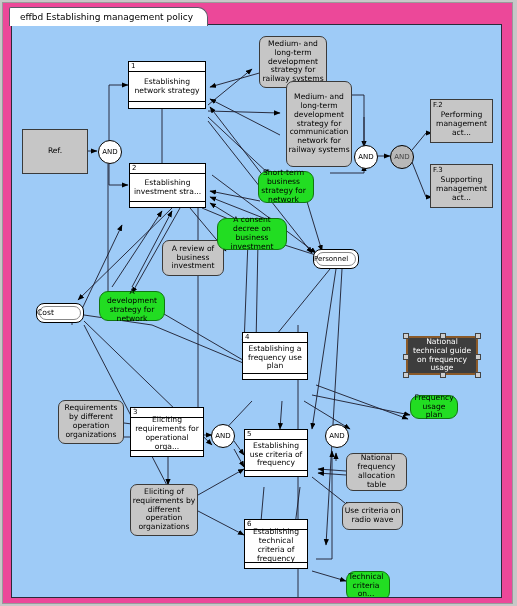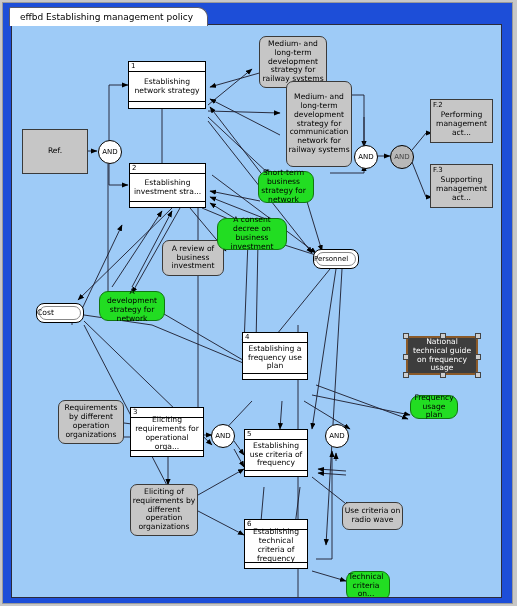--- a/index.html
+++ b/index.html
@@ -3,21 +3,21 @@
 <meta charset="utf-8">
 <style>
   html,body{margin:0;padding:0;background:#b0b0b0;}
   body{width:517px;height:606px;overflow:hidden;
        font-family:"DejaVu Sans","Liberation Sans",sans-serif;}
 
   #app{position:relative;width:517px;height:606px;background:#c8c8c8;}
 
   
   #frame{position:absolute;left:2px;top:2px;width:509px;height:600px;
-         background:#1d4ed8;border:1px solid #9a9a9a;}
+         background:#ec4899;border:1px solid #9a9a9a;}
 
   
   #tab{position:absolute;left:6px;top:4px;height:18px;
        background:#ffffff;border:1px solid #5a5a6a;
        border-bottom:none;border-radius:2px 10px 0 0;
        padding:0 14px 0 10px;line-height:18px;font-size:9px;color:#000;
        white-space:nowrap;z-index:5;}
 
   
   #canvas{position:absolute;left:8px;top:21px;width:489px;height:572px;
@@ -255,20 +255,23 @@
       </div>
 
       <div class="node art" style="left:46px;top:375px;width:66px;height:44px;">
         <span class="lbl">Requirements by different operation organizations</span>
       </div>
 
       <div class="node art" style="left:118px;top:459px;width:68px;height:52px;">
         <span class="lbl">Eliciting of requirements by different operation organizations</span>
       </div>
 
+      <div class="node art" style="left:334px;top:428px;width:61px;height:38px;">
+        <span class="lbl">National frequency allocation table</span>
+      </div>
 
       <div class="node art" style="left:330px;top:477px;width:61px;height:28px;">
         <span class="lbl">Use criteria on radio wave</span>
       </div>
 
       <div class="node green" style="left:246px;top:146px;width:56px;height:32px;">
         <span class="lbl" style="width:66px;margin-left:-5px;">Short-term business strategy for network</span>
       </div>
 
       <div class="node green" style="left:87px;top:266px;width:66px;height:30px;">

